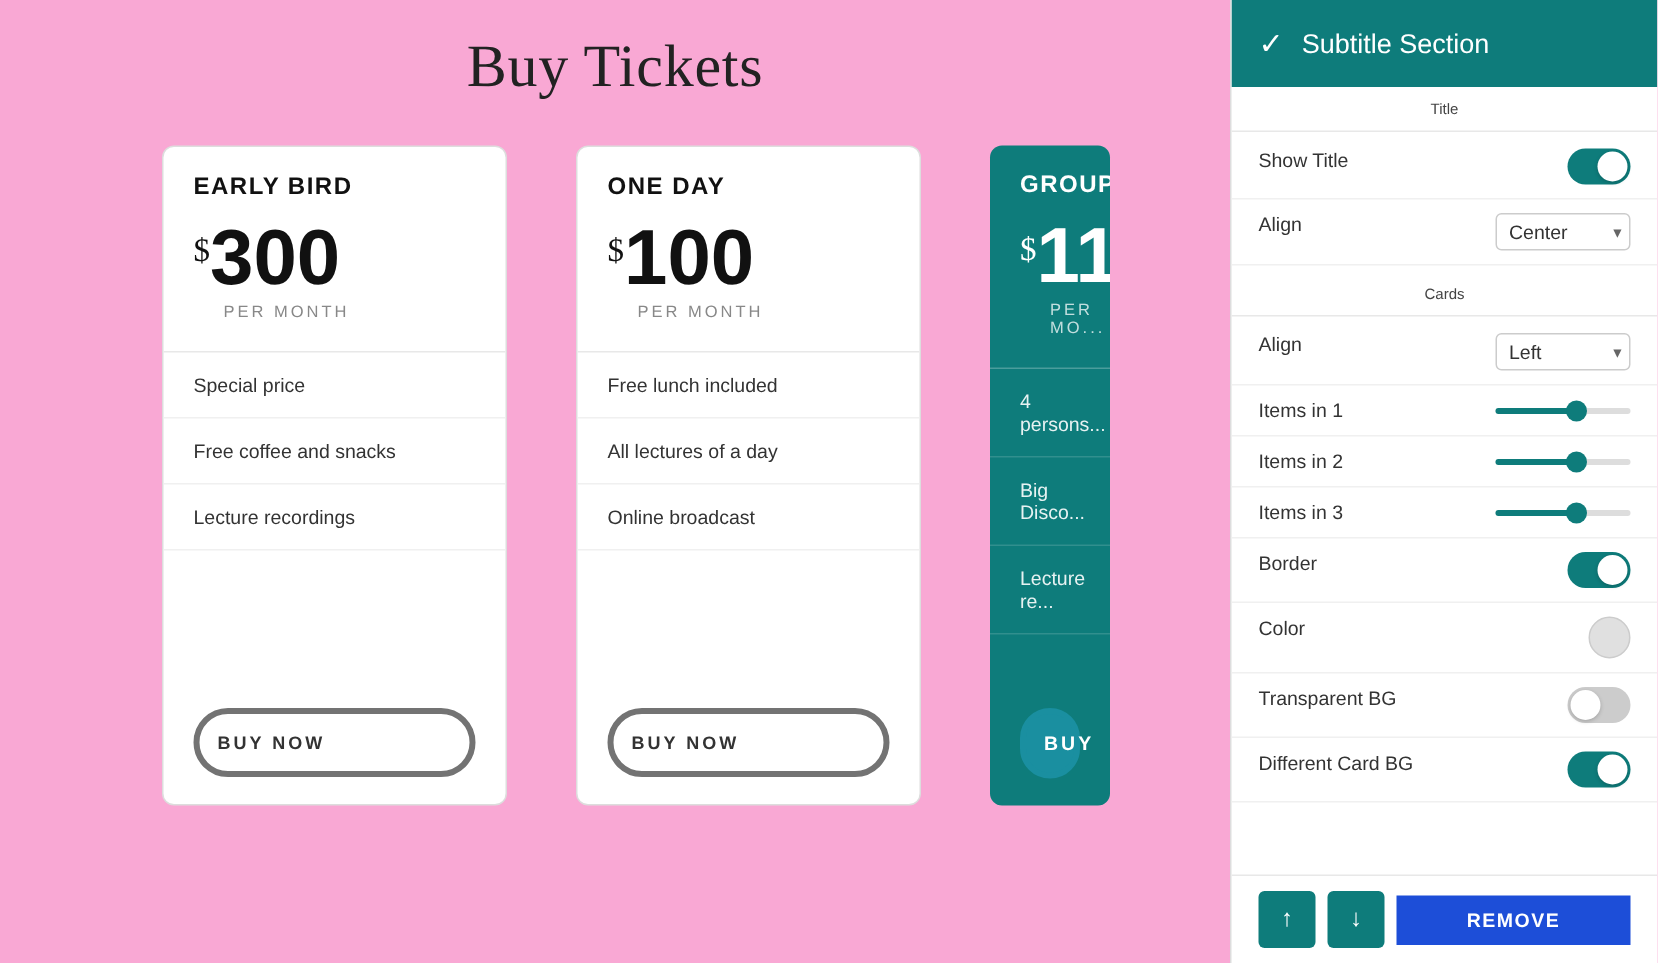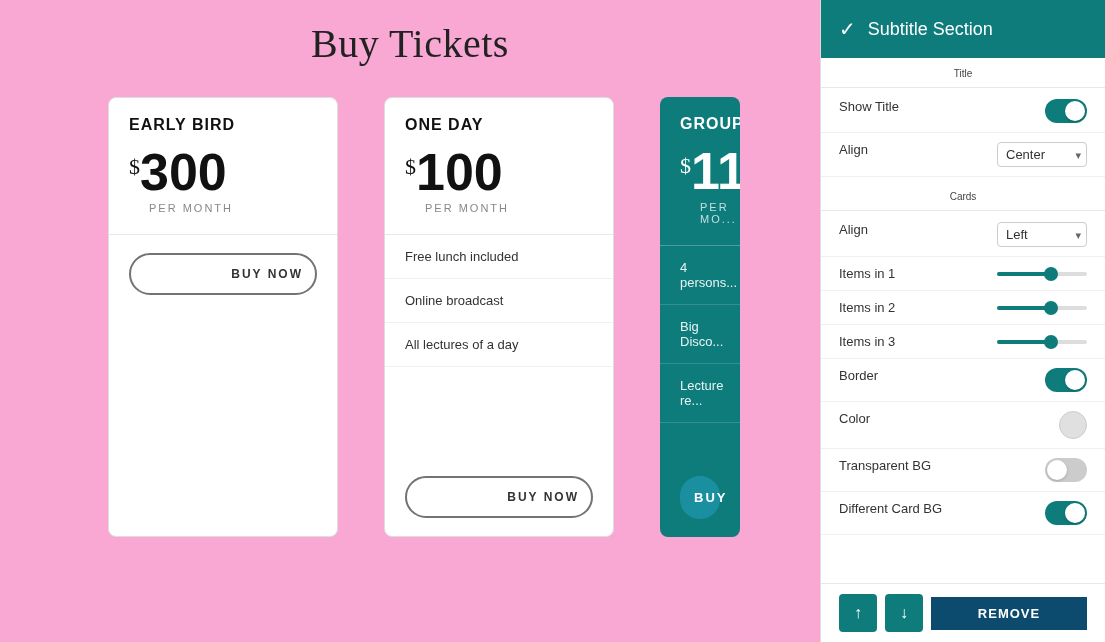--- a/index.html
+++ b/index.html
@@ -115,30 +115,30 @@
       border-bottom: 1px solid #f0f0f0;
     }
 
     .card-footer {
       padding: 18px 20px;
     }
 
     .buy-btn {
       width: 100%;
       padding: 12px;
-      border: 2px solid #737373;
+      border: 4px solid #737373;
       border-radius: 30px;
       background: #fff;
       font-size: 12px;
       font-weight: 700;
       letter-spacing: 2px;
       color: #333;
       cursor: pointer;
       font-family: Arial, sans-serif;
-      text-align: right;
+      text-align: left;
     }
 
     
     .ticket-card.group {
       background: #0e7c7b;
       color: #fff;
       border: none;
     }
 
     .ticket-card.group .card-name {
@@ -362,21 +362,21 @@
       color: #fff;
       font-size: 16px;
       cursor: pointer;
       display: flex;
       align-items: center;
       justify-content: center;
     }
 
     .remove-btn {
       flex: 1;
-      background: #0c4a6e;
+      background: #1d4ed8;
       color: #fff;
       border: none;
       border-radius: 0;
       padding: 9px;
       font-size: 13px;
       font-weight: 700;
       letter-spacing: 1px;
       cursor: pointer;
       font-family: Arial, sans-serif;
     }
@@ -398,39 +398,44 @@
     <div class="ticket-card">
       <div class="card-header">
         <div class="card-name">EARLY BIRD</div>
         <div class="card-price">
           <span class="price-dollar">$</span>
           <span class="price-amount">300</span>
         </div>
         <div class="price-period">PER MONTH</div>
       </div>
       <hr class="card-divider">
+      <div class="card-features">
+        <div class="feature-item">Special price</div>
+        <div class="feature-item">Free coffee and snacks</div>
+        <div class="feature-item">Lecture recordings</div>
+      </div>
       <div class="card-footer">
         <button class="buy-btn">BUY NOW</button>
       </div>
     </div>
 
     <div class="ticket-card">
       <div class="card-header">
         <div class="card-name">ONE DAY</div>
         <div class="card-price">
           <span class="price-dollar">$</span>
           <span class="price-amount">100</span>
         </div>
         <div class="price-period">PER MONTH</div>
       </div>
       <hr class="card-divider">
       <div class="card-features">
         <div class="feature-item">Free lunch included</div>
+        <div class="feature-item">All lectures of a day</div>
         <div class="feature-item">Online broadcast</div>
-        <div class="feature-item">All lectures of a day</div>
       </div>
       <div class="card-footer">
         <button class="buy-btn">BUY NOW</button>
       </div>
     </div>
 
     <div class="ticket-card group partial">
       <div class="card-header">
         <div class="card-name">GROUP</div>
         <div class="card-price">

